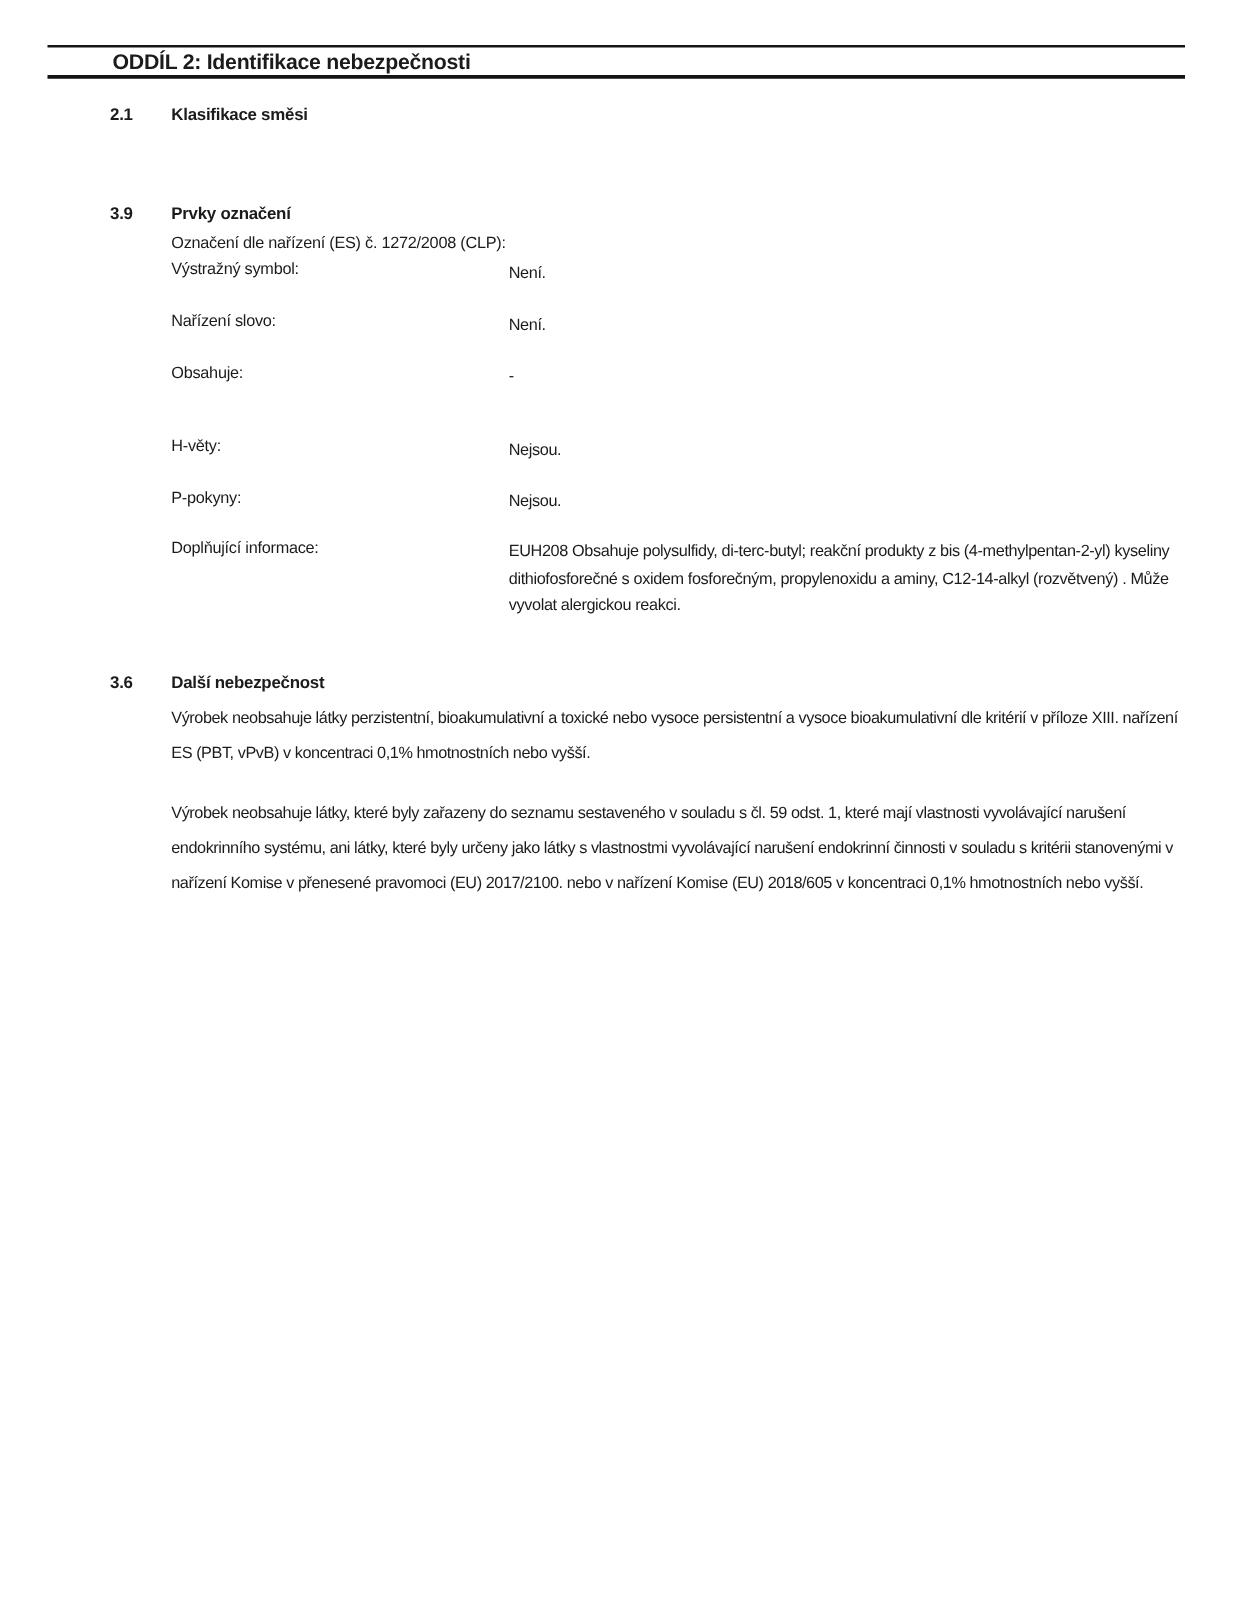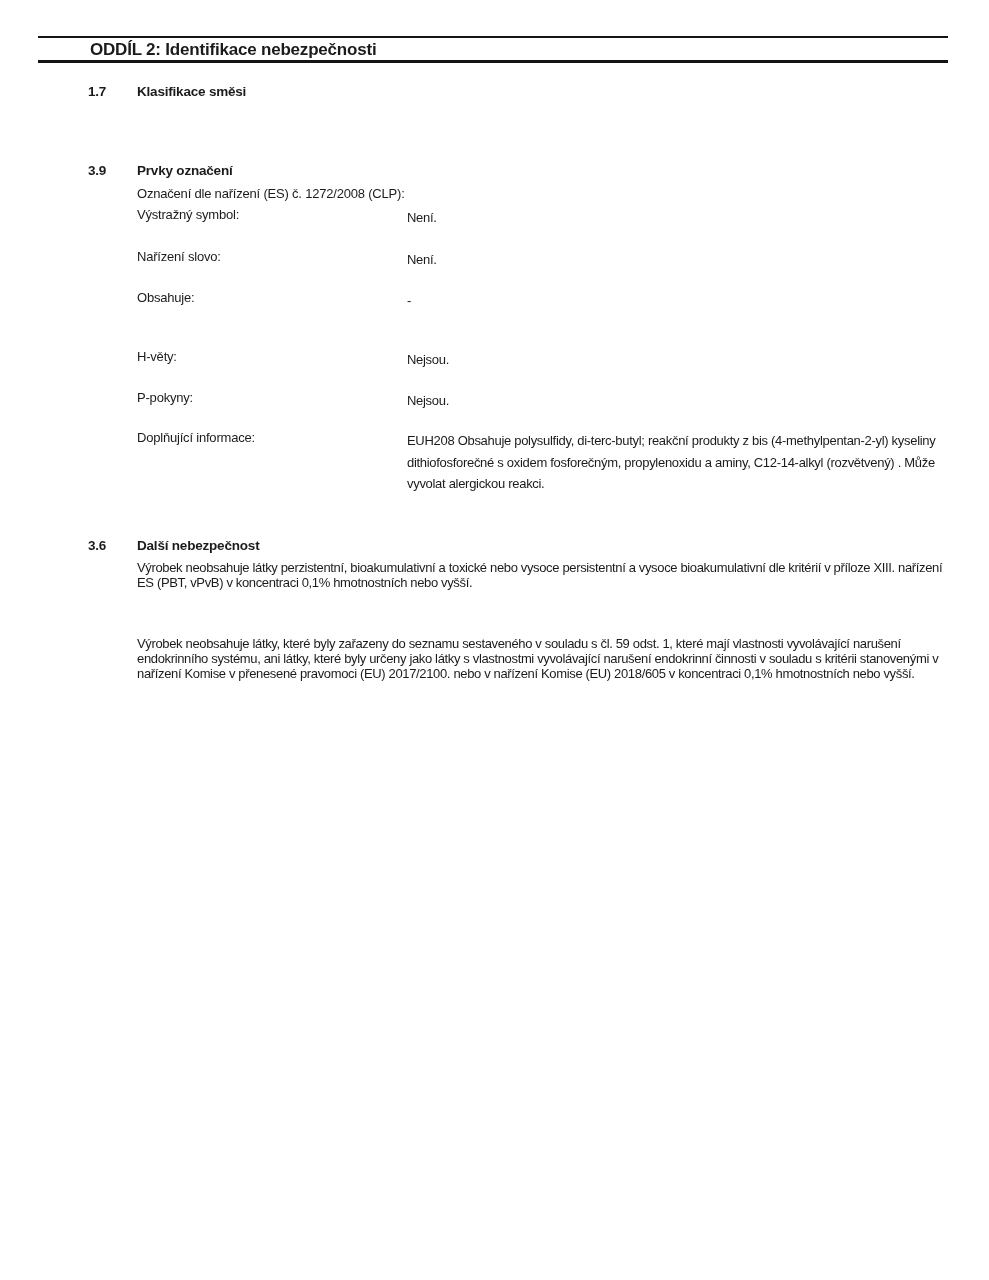--- a/index.html
+++ b/index.html
@@ -96,37 +96,37 @@
   .row-signal   { top: 249px; }
   .row-contains { top: 290px; }
   .row-hvety    { top: 349px; }
   .row-ppokyny  { top: 390px; }
   .row-doplnek  { top: 430px; }
   .para {
     position: absolute;
     left: 137px;
     width: 812px;
     font-size: 13px;
-    line-height: 15px;
+    line-height: 28px;
     letter-spacing: -0.35px;
   }
   .para-pbt   { top: 560px; }
   .para-svhc  { top: 602px; }
   .para-endo  { top: 636px; }
 </style>
 </head>
 <body>
 
 <div class="page">
 
   <div class="rule rule-top"></div>
   <div class="doc-title">ODDÍL 2: Identifikace nebezpečnosti</div>
   <div class="rule rule-bottom"></div>
 
-  <div class="sec-num t21">1.7</div>
+  <div class="sec-num t21">2.1</div>
   <div class="sec-title t21">Klasifikace směsi</div>
 
   <div class="sec-num t22">3.9</div>
   <div class="sec-title t22">Prvky označení</div>
   <div class="intro">Označení dle nařízení (ES) č. 1272/2008 (CLP):</div>
 
   <div class="frow row-symbol">
     <span class="label">Výstražný symbol:</span>
     <span class="value">Není.</span>
   </div>

